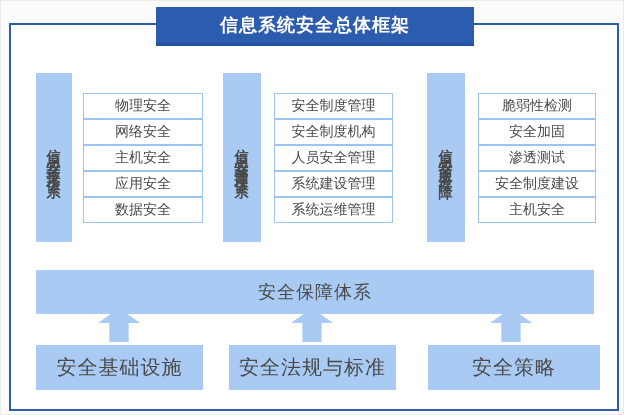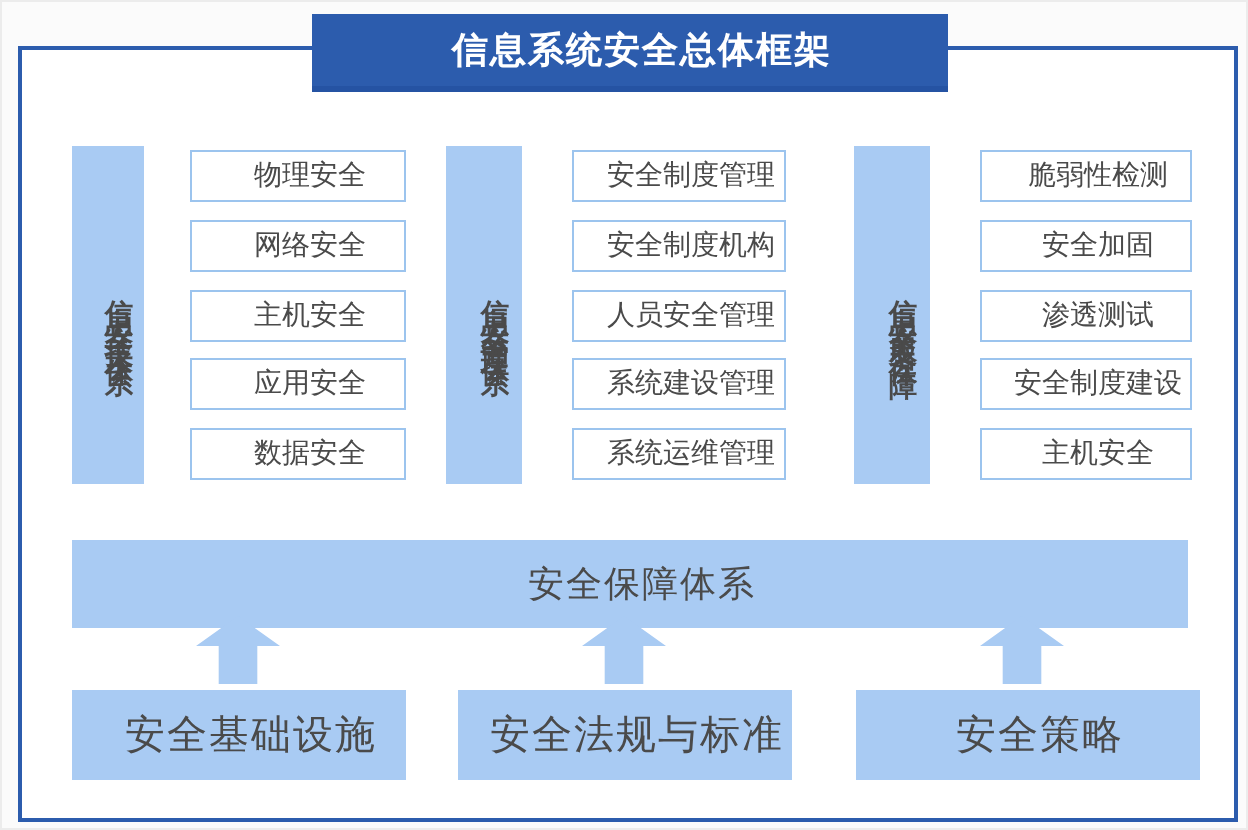--- a/index.html
+++ b/index.html
@@ -1,16 +1,16 @@
 <!DOCTYPE html>
 <html style="--primary-blue: #2c5cad; --primary-blue-dark: #2553a3; --light-blue: #a9cbf3; --box-border: #9cc4ee; --text-dark: #4a4a4a; --title-text: #ffffff;"><head>
 <meta charset="utf-8">
 <style>
   html, body { margin: 0; padding: 0; background: #ffffff; }
-  * { box-sizing: border-box; padding-left: 12px; }
+  * { box-sizing: border-box; }
   body { font-family: "Liberation Sans", "DejaVu Sans", sans-serif; }
 
   .page {
     position: relative;
     width: 624px;
     height: 415px;
     background: #fbfbfb;
     border: 1px solid #ececec;
     overflow: hidden;
   }
@@ -49,21 +49,21 @@
     letter-spacing: 5px;
     font-weight: bold;
   }
   .vbar.c1 { left: 35px;  width: 36px; }
   .vbar.c2 { left: 222px; width: 38px; }
   .vbar.c3 { left: 426px; width: 38px; }
 
   .stack {
     position: absolute;
     top: 74px; height: 165px;
-    display: flex; flex-direction: column; justify-content: space-between;
+    display: flex; flex-direction: column; justify-content: center;
   }
   .stack.c1 { left: 82px;  width: 120px; }
   .stack.c2 { left: 273px; width: 119px; }
   .stack.c3 { left: 477px; width: 118px; }
 
   .item-box {
     height: 26px;
     background: #ffffff;
     border: 1px solid var(--box-border, #9cc4ee);
     color: var(--text-dark, #4a4a4a);

